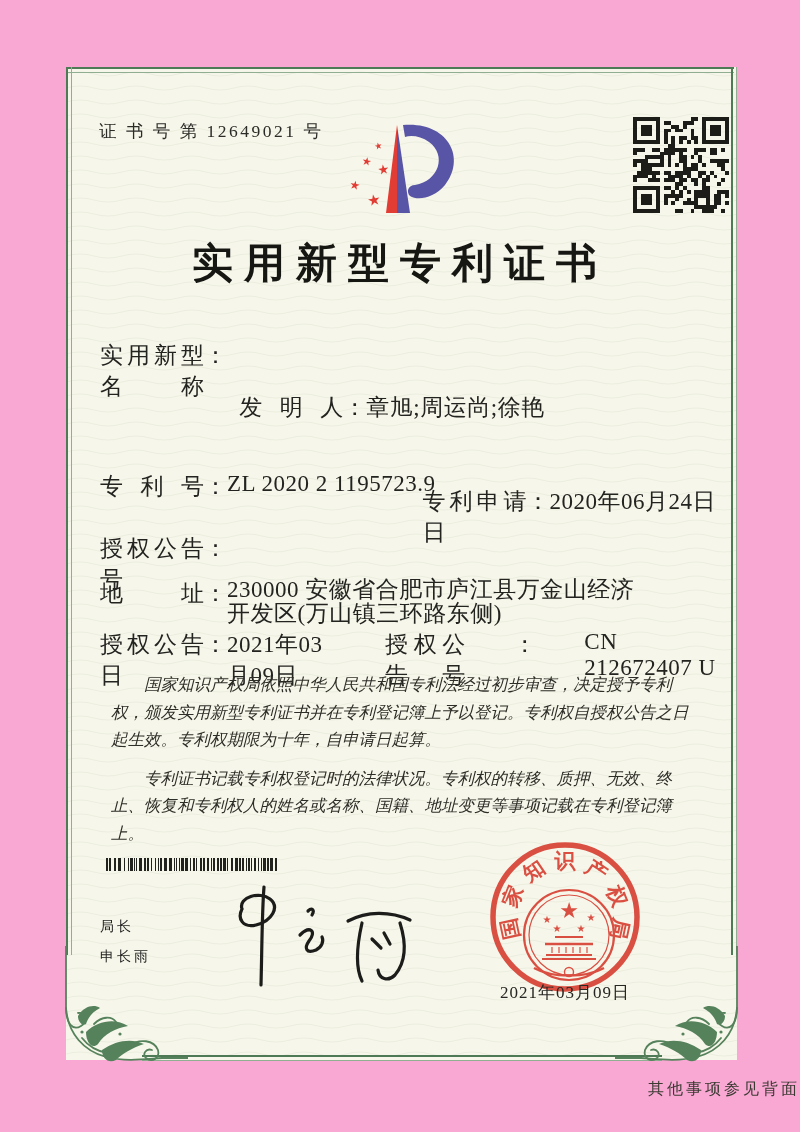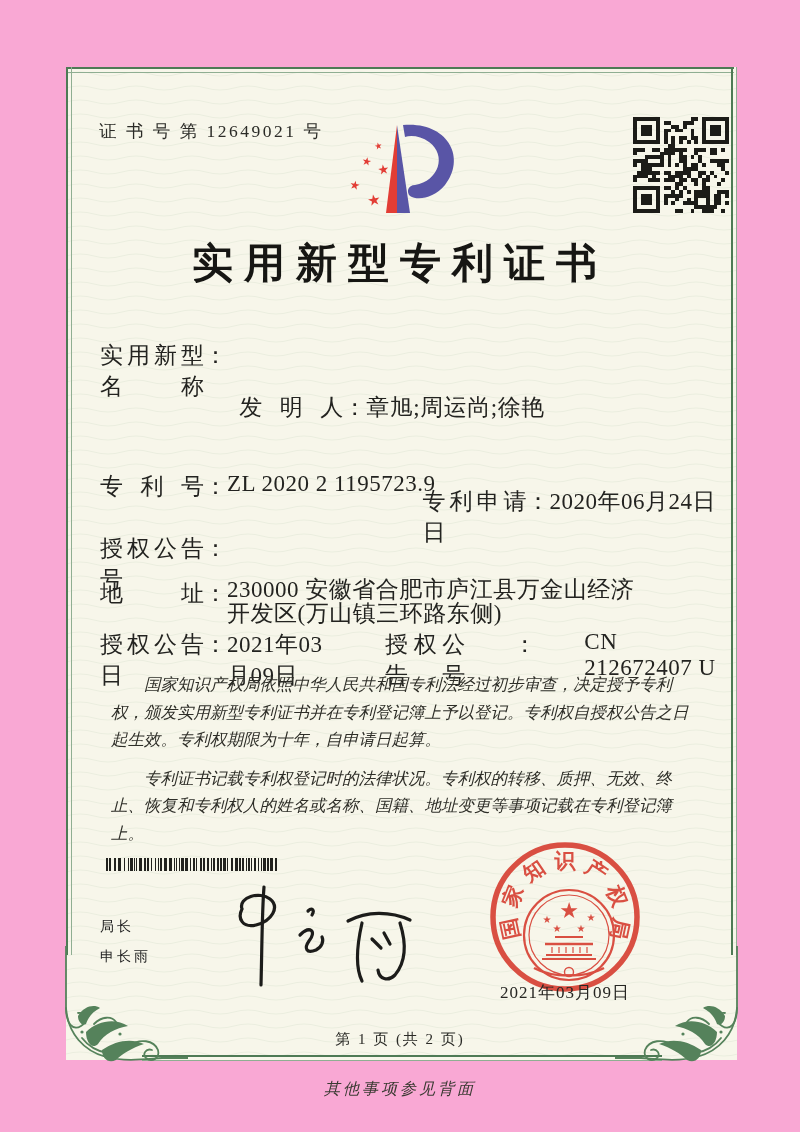--- a/index.html
+++ b/index.html
@@ -41,22 +41,22 @@
   .barcode{position:absolute;left:106px;top:858px;width:172px;height:13px;}
   .signer{position:absolute;left:100px;top:918px;font-family:"Liberation Sans","DejaVu Sans",sans-serif;
           font-size:14px;letter-spacing:3px;color:#222;}
   .signer div{margin-bottom:12px;}
   .signature{position:absolute;left:212px;top:880px;width:210px;height:112px;}
   .seal{position:absolute;left:470px;top:822px;width:190px;height:190px;opacity:.95;}
   .sealdate{position:absolute;left:470px;top:981px;width:190px;text-align:center;
             font-size:17px;letter-spacing:1px;color:#262622;}
   .pageinfo{position:absolute;left:0;top:1030px;width:800px;text-align:center;font-size:15px;
             letter-spacing:2px;color:#2b2b27;}
-  .backnote{position:absolute;left:0;top:1079px;width:800px;text-align:center;font-size:16px;
-            letter-spacing:3px;color:#3a3a32;font-style:italic;}
+  .backnote{position:absolute;left:0;top:1079px;width:800px;text-align:right;font-size:16px;
+            letter-spacing:3px;color:#3a3a32;}
 </style>
 </head>
 <body>
 
 <div id="page">
 
   <div class="cert-bg"></div>
 
   <svg class="wavepat" xmlns="http://www.w3.org/2000/svg">
     <defs>
@@ -565,16 +565,15 @@
         <path d="M82,125 V131 M89,125 V131 M96,125 V131 M103,125 V131 M110,125 V131 M117,125 V131" stroke-width="1.2"></path>
         <path d="M76,133 L122,133" stroke-width="2"></path>
         <path d="M72,137 L126,137" stroke-width="2"></path>
         <path d="M64,146 C82,156 116,156 134,146" stroke-width="2.4"></path>
         <circle cx="99" cy="150" r="4.5" stroke-width="1.4"></circle>
       </g>
     </g>
   </svg>
   <div class="sealdate">2021年03月09日</div>
 
-  <div class="pageinfo">第 1 页 (共 2 页)</div>
   <div class="backnote">其他事项参见背面</div>
 
 </div>
 
 </body></html>

